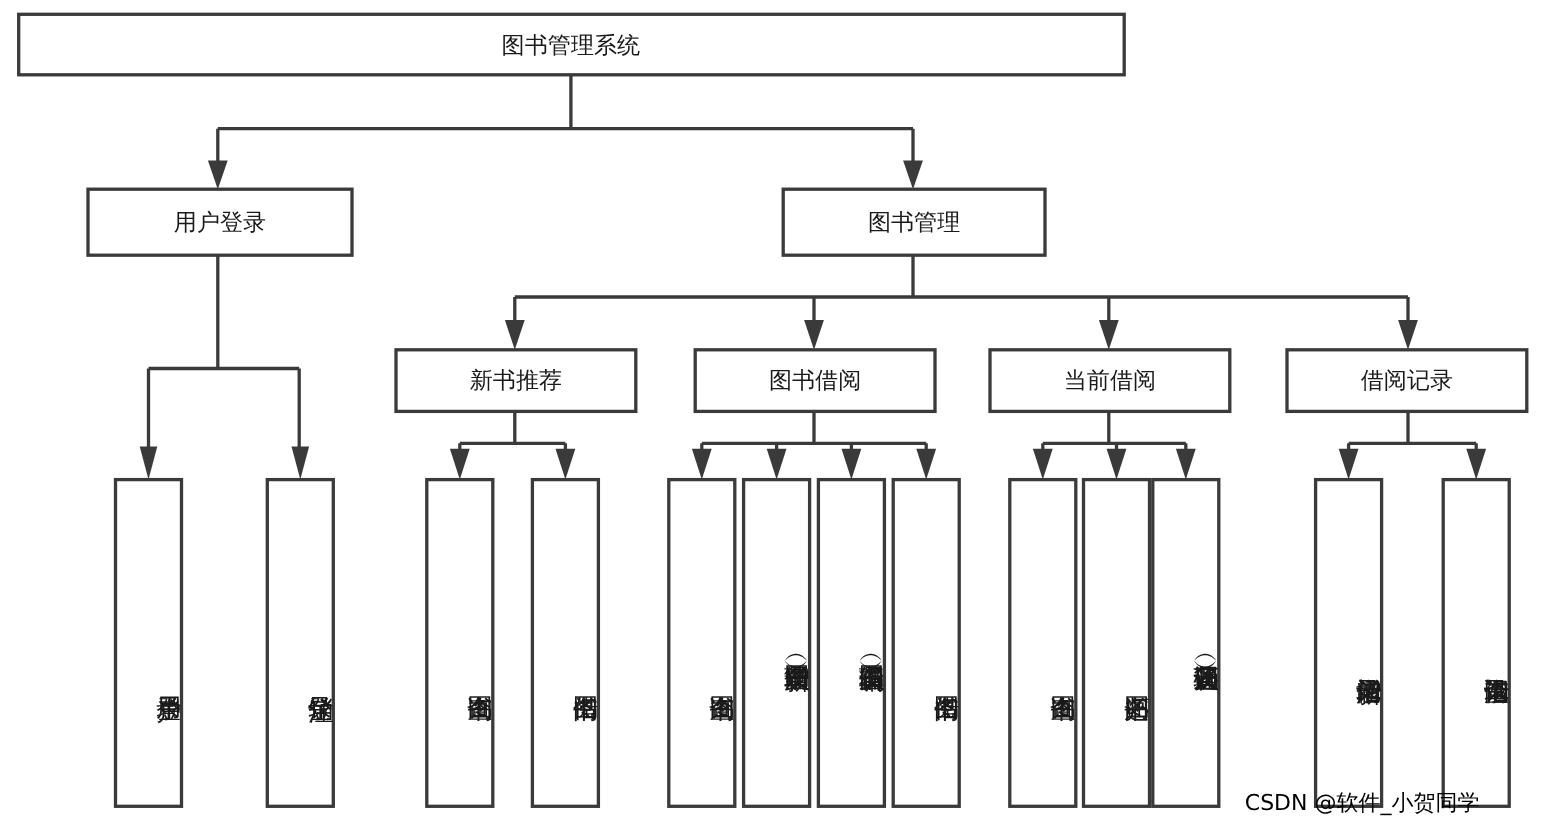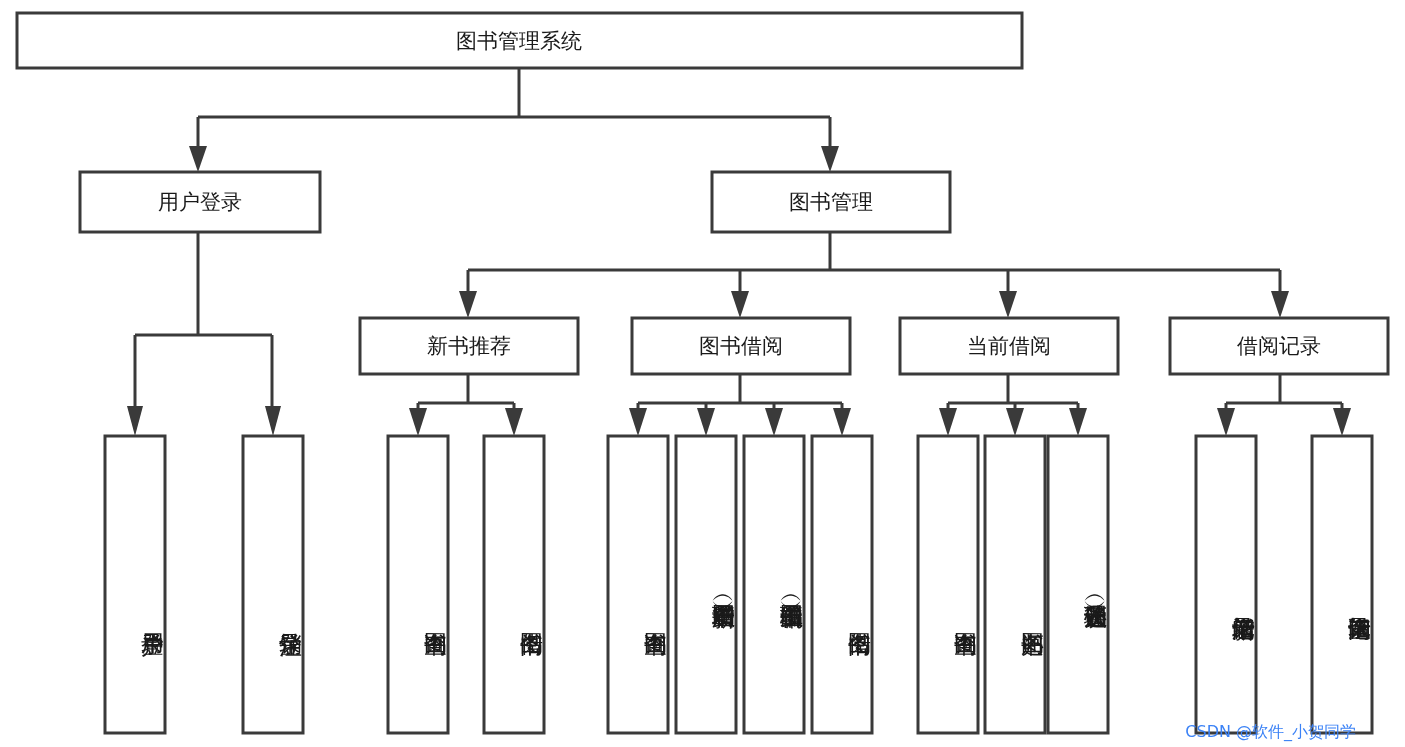--- a/index.html
+++ b/index.html
@@ -60,25 +60,25 @@
     writing-mode: vertical-rl;
     text-orientation: upright;
     display: flex;
     align-items: flex-start;
     justify-content: center;
     pointer-events: none;
     letter-spacing: 0px;
   }
   .watermark {
     position: absolute;
-    right: 9px;
+    right: 20px;
     bottom: 4px;
     font-family: "DejaVu Sans", "Liberation Sans", sans-serif;
-    font-size: 16px;
-    color: #3b82f6;
+    font-size: 20px;
+    color: #000000;
     white-space: nowrap;
   }
 </style>
 </head>
 <body>
 
 <div id="diagram-root">
 
   <svg id="chart-svg" viewBox="0 0 1405 747">
 

